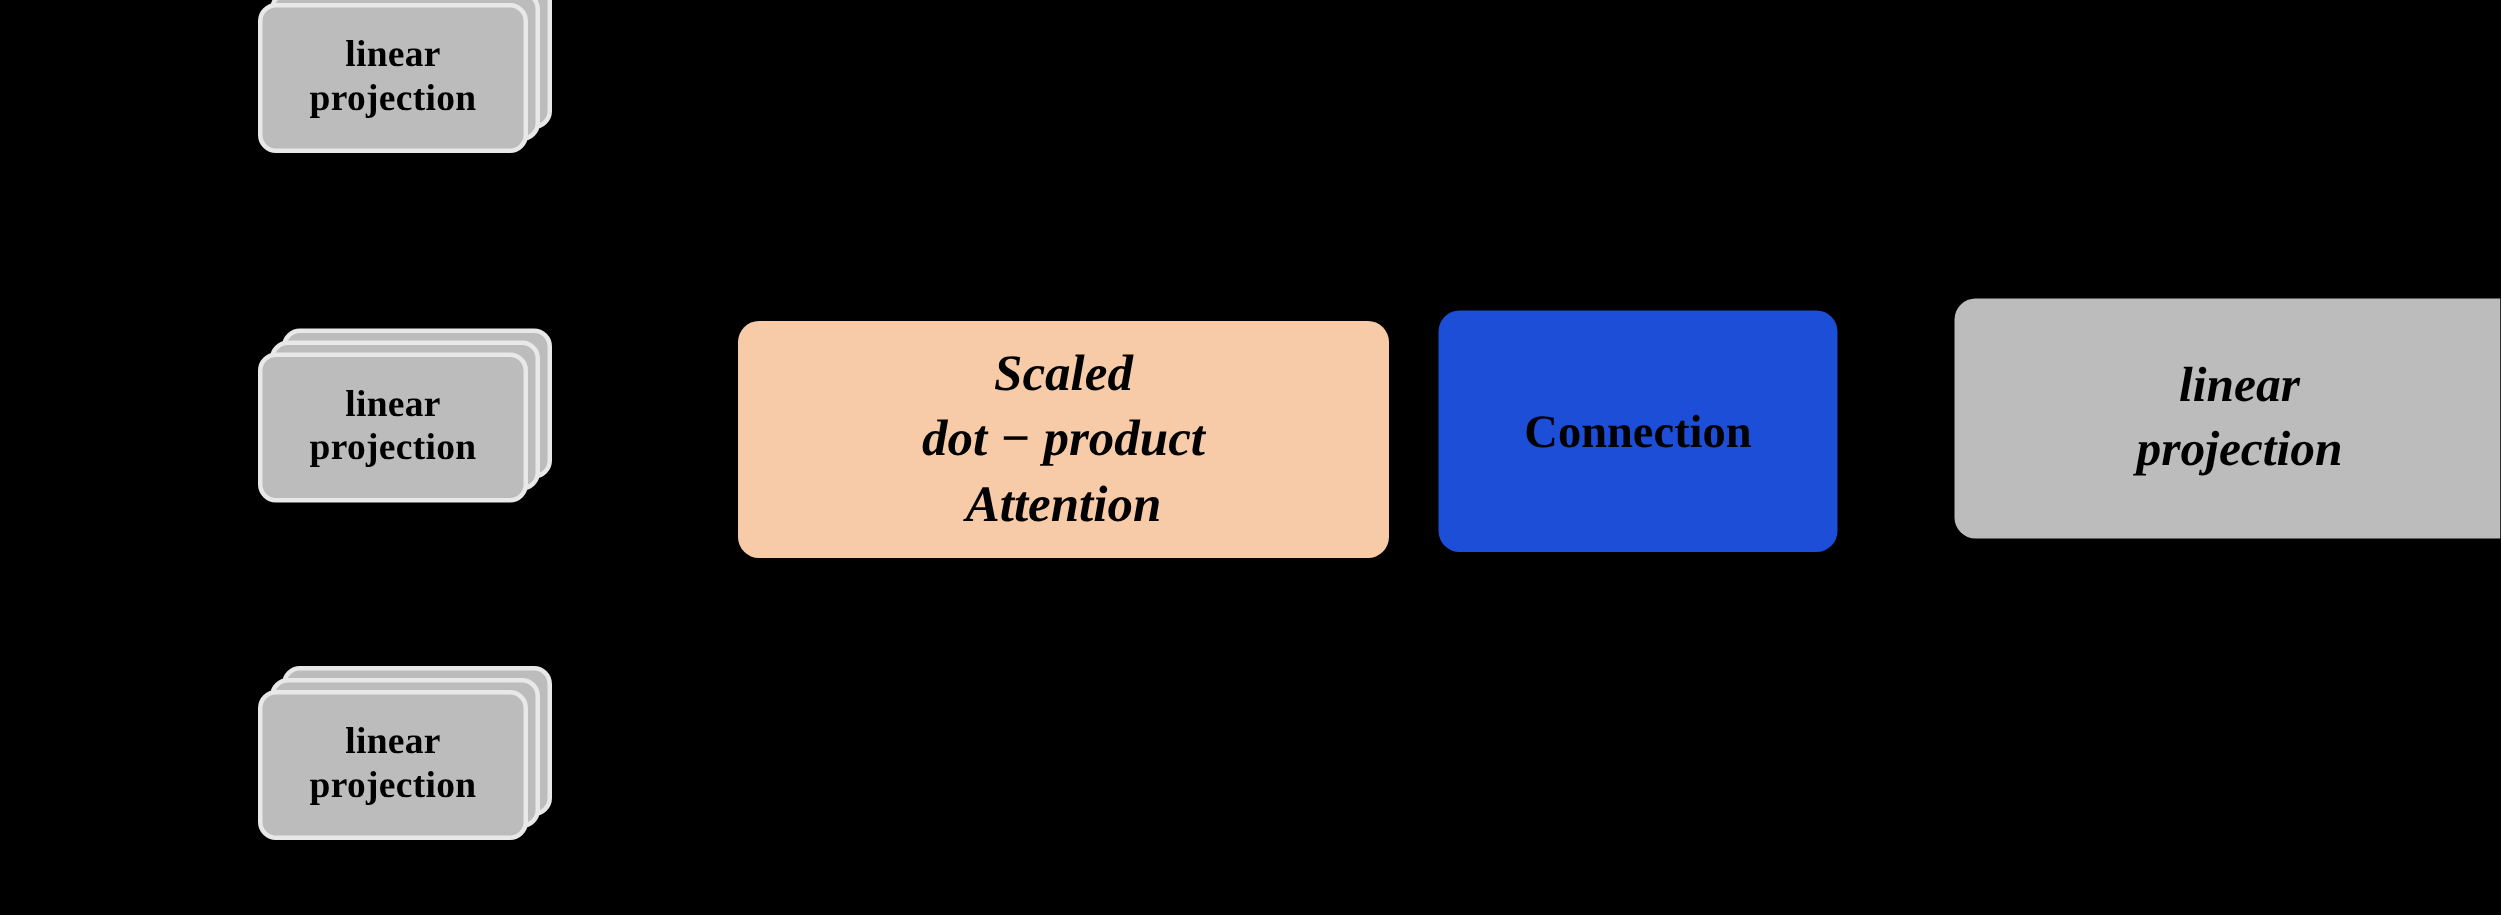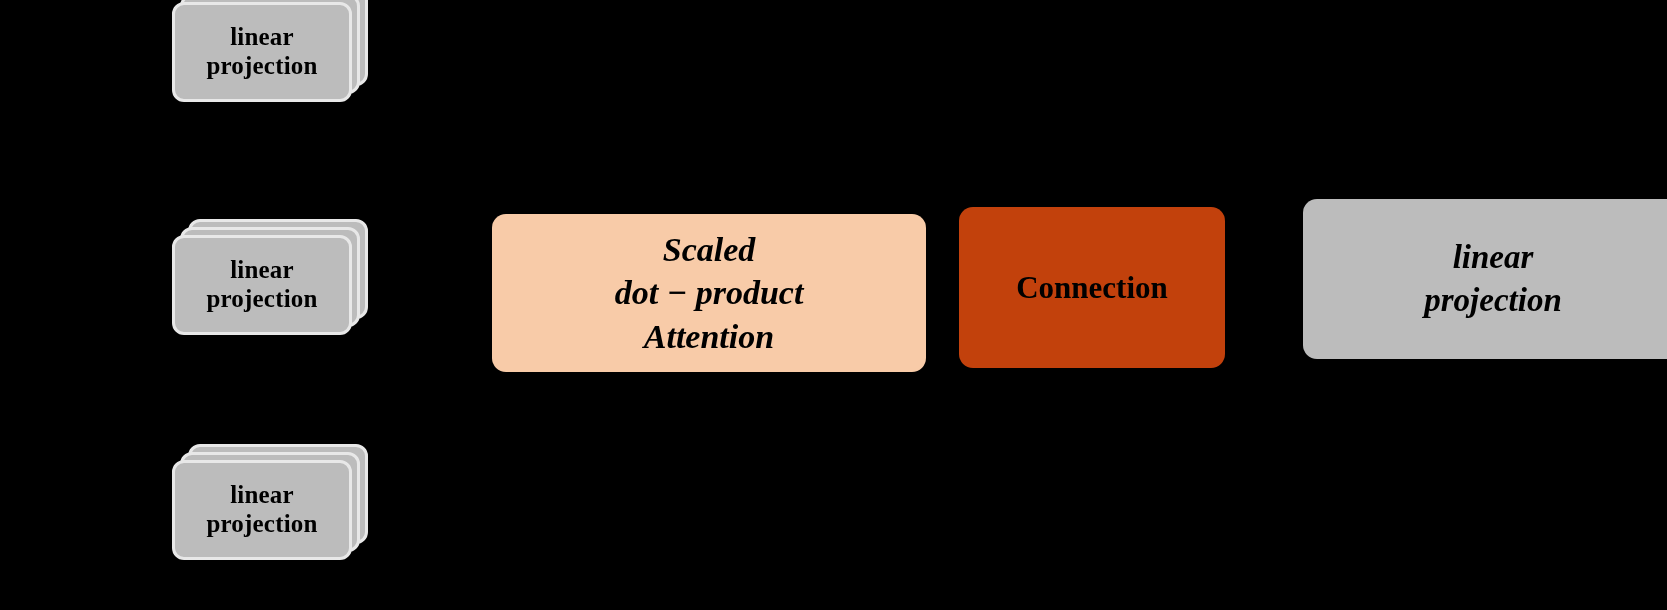--- a/index.html
+++ b/index.html
@@ -97,21 +97,21 @@
     font-weight: bold;
     font-style: italic;
     line-height: 1.28;
   }
 
   #box-connection {
     left: 959px;
     top: 207px;
     width: 266px;
     height: 161px;
-    background: #c2410c;
+    background: #1d4ed8;
   }
   #box-connection .box-label {
     font-size: 31px;
     font-weight: bold;
     font-style: normal;
     line-height: 1.2;
   }
 
   #box-linear-out {
     left: 1303px;

